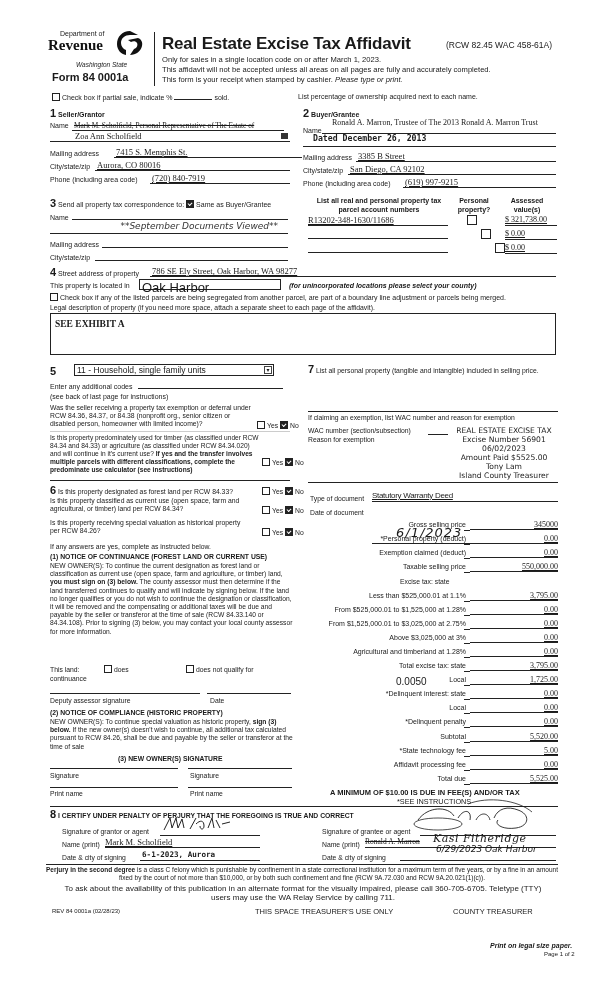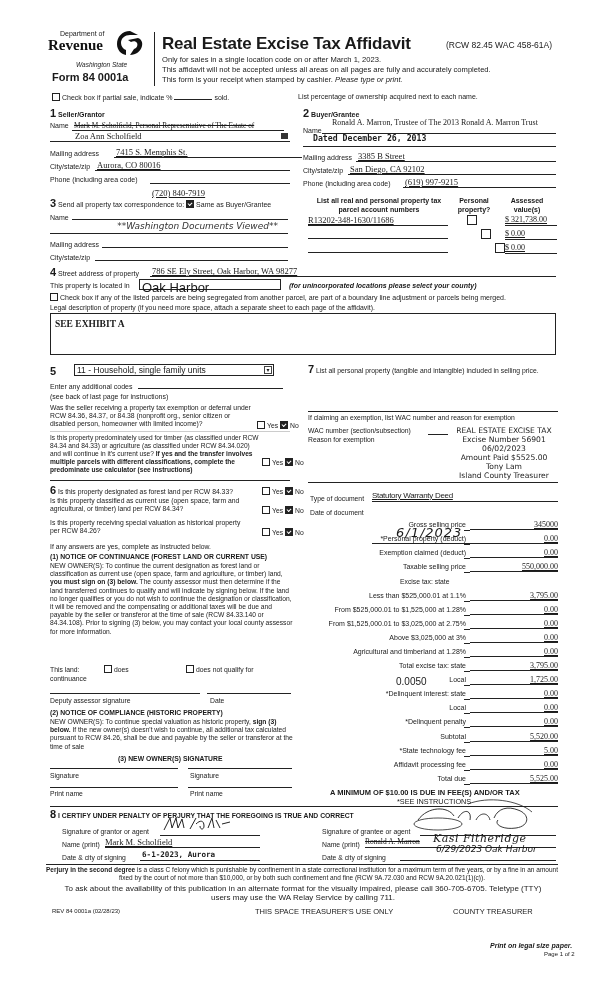--- a/index.html
+++ b/index.html
@@ -72,21 +72,21 @@
 <div class="abs" style="left:50px;top:150px;">Mailing address</div>
 <div class="abs line" style="left:102px;top:147px;width:188px;height:11px;margin-left:12px;">
   <span class="fill ul" style="position:absolute;left:2px;top:0;">7415 S. Memphis St.</span>
 </div>
 <div class="abs" style="left:50px;top:163px;">City/state/zip</div>
 <div class="abs line" style="left:95px;top:160px;width:195px;height:11px;">
   <span class="fill ul" style="position:absolute;left:2px;top:0;">Aurora, CO 80016</span>
 </div>
 <div class="abs" style="left:50px;top:176px;">Phone (including area code)</div>
 <div class="abs line" style="left:150px;top:173px;width:140px;height:11px;">
-  <span class="fill ul" style="position:absolute;left:2px;top:0;margin-top:15px;">(720) 840-7919</span>
+  <span class="fill ul" style="position:absolute;left:2px;top:0;">(720) 840-7919</span>
 </div>
 
 
 <div class="abs" style="left:303px;top:107px;">
   <span class="num">2</span>
   <span class="b" style="font-size:7px;">Buyer/Grantee</span>
 </div>
 <div class="abs fill" style="left:332px;top:118px;font-size:8px;white-space:nowrap;">Ronald A. Marron, Trustee of The 2013 Ronald A. Marron Trust</div>
 <div class="abs" style="left:303px;top:127px;">Name</div>
 <div class="abs line" style="left:322px;top:127px;width:234px;height:7px;"></div>
@@ -108,21 +108,21 @@
 
 
 <div class="abs" style="left:50px;top:197px;white-space:nowrap;">
   <span class="num">3</span>
   <span style="font-size:7px;">Send all property tax correspondence to:</span>
   <span class="cb checked"></span><span style="font-size:7px;">Same as Buyer/Grantee</span>
 </div>
 <div class="abs" style="left:50px;top:214px;">Name</div>
 <div class="abs line" style="left:72px;top:211px;width:216px;height:9px;"></div>
 <div class="abs line" style="left:50px;top:220px;width:238px;height:14px;">
-  <span class="i" style="position:absolute;right:10px;top:1px;font-family:'DejaVu Sans',sans-serif;font-size:9px;color:#333;">**Washington Documents Viewed**</span>
+  <span class="i" style="position:absolute;right:10px;top:1px;font-family:'DejaVu Sans',sans-serif;font-size:9px;color:#333;">**September Documents Viewed**</span>
 </div>
 <div class="abs" style="left:50px;top:241px;">Mailing address</div>
 <div class="abs line" style="left:102px;top:238px;width:186px;height:10px;"></div>
 <div class="abs" style="left:50px;top:254px;">City/state/zip</div>
 <div class="abs line" style="left:95px;top:251px;width:193px;height:10px;"></div>
 
 
 <div class="abs b" style="left:308px;top:196px;width:142px;text-align:center;font-size:7px;line-height:9px;">List all real and personal property tax parcel account numbers</div>
 <div class="abs b" style="left:454px;top:196px;width:40px;text-align:center;font-size:7px;line-height:9px;">Personal property?</div>
 <div class="abs b" style="left:505px;top:196px;width:44px;text-align:center;font-size:7px;line-height:9px;">Assessed value(s)</div>

